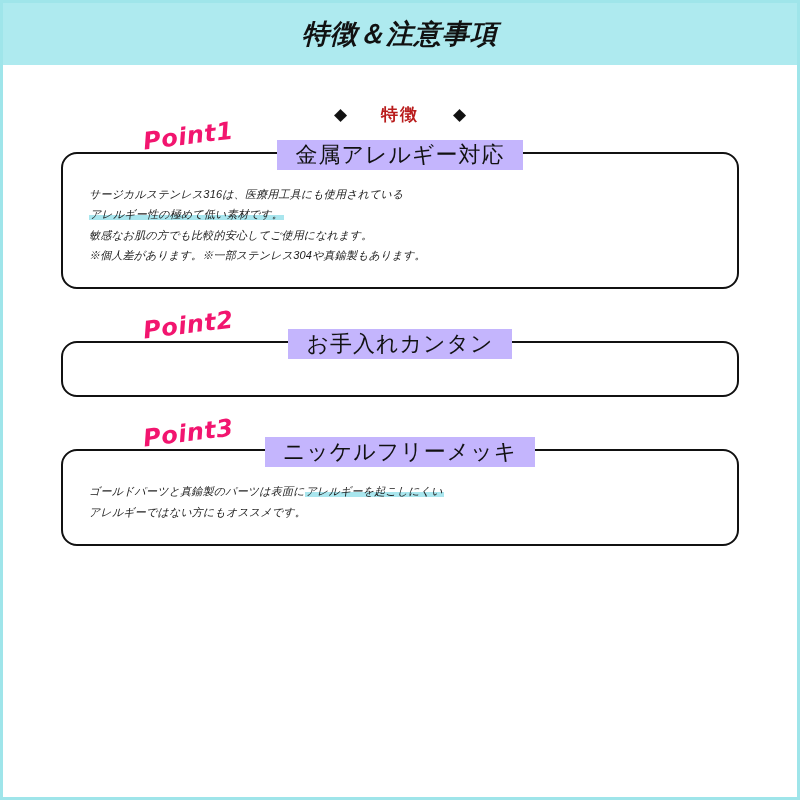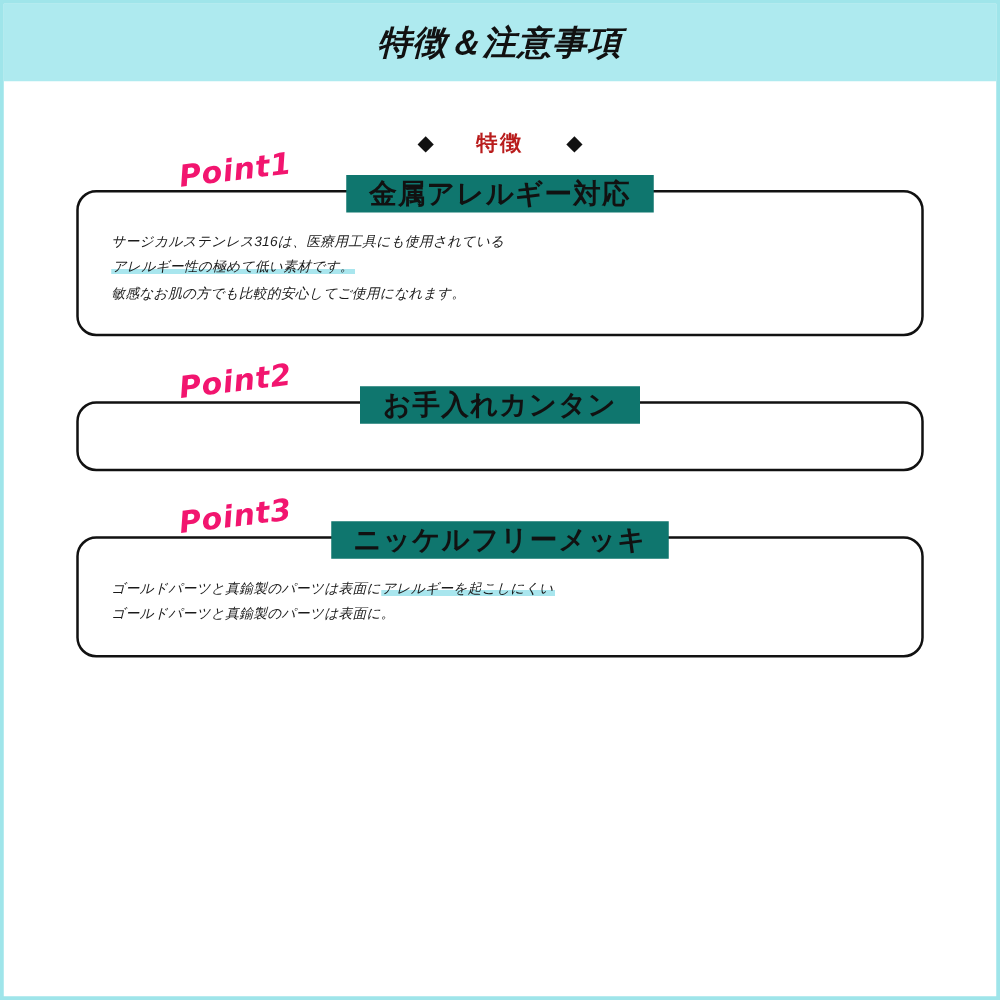--- a/index.html
+++ b/index.html
@@ -97,24 +97,24 @@
   .box-title-wrap {
     position: absolute;
     top: -14px;
     left: 0;
     right: 0;
     display: flex;
     align-items: center;
     justify-content: center;
   }
   .box-title {
-    background: #0f766e;
+    background: #c4b5fd;
     padding: 0 18px;
     font-size: 22px;
-    font-weight: bold;
+    font-weight: normal;
     letter-spacing: 1px;
     color: #111111;
     white-space: nowrap;
   }
 
   .box-body {
     font-size: 11px;
     line-height: 1.85;
     color: #1a1a1a;
     letter-spacing: 0.2px;
@@ -146,38 +146,39 @@
       <div class="point-block">
         <div class="point-badge">Point1</div>
         <div class="box">
           <div class="box-title-wrap">
             <div class="box-title">金属アレルギー対応</div>
           </div>
           <div class="box-body">
             <div class="line"><span>サージカルステンレス316は、医療用工具にも使用されている</span></div>
             <div class="line"><span class="hl">アレルギー性の極めて低い素材です。</span></div>
             <div class="line"><span>敏感なお肌の方でも比較的安心してご使用になれます。</span></div>
+            <div class="line"><span>※個人差があります。※一部ステンレス304や真鍮製もあります。</span></div>
           </div>
         </div>
       </div>
       <div class="point-block">
         <div class="point-badge">Point2</div>
         <div class="box">
           <div class="box-title-wrap">
             <div class="box-title">お手入れカンタン</div>
           </div>
         </div>
       </div>
       <div class="point-block">
         <div class="point-badge">Point3</div>
         <div class="box">
           <div class="box-title-wrap">
             <div class="box-title">ニッケルフリーメッキ</div>
           </div>
           <div class="box-body">
             <div class="line"><span>ゴールドパーツと真鍮製のパーツは表面に</span><span class="hl">アレルギーを起こしにくい</span></div>
-            <div class="line"><span>ゴールドパーツと真鍮製のパーツは表面に。</span></div>
+            <div class="line"><span>アレルギーではない方にもオススメです。</span></div>
           </div>
         </div>
       </div>
     </div>
 
 </div>
 
 </body></html>

